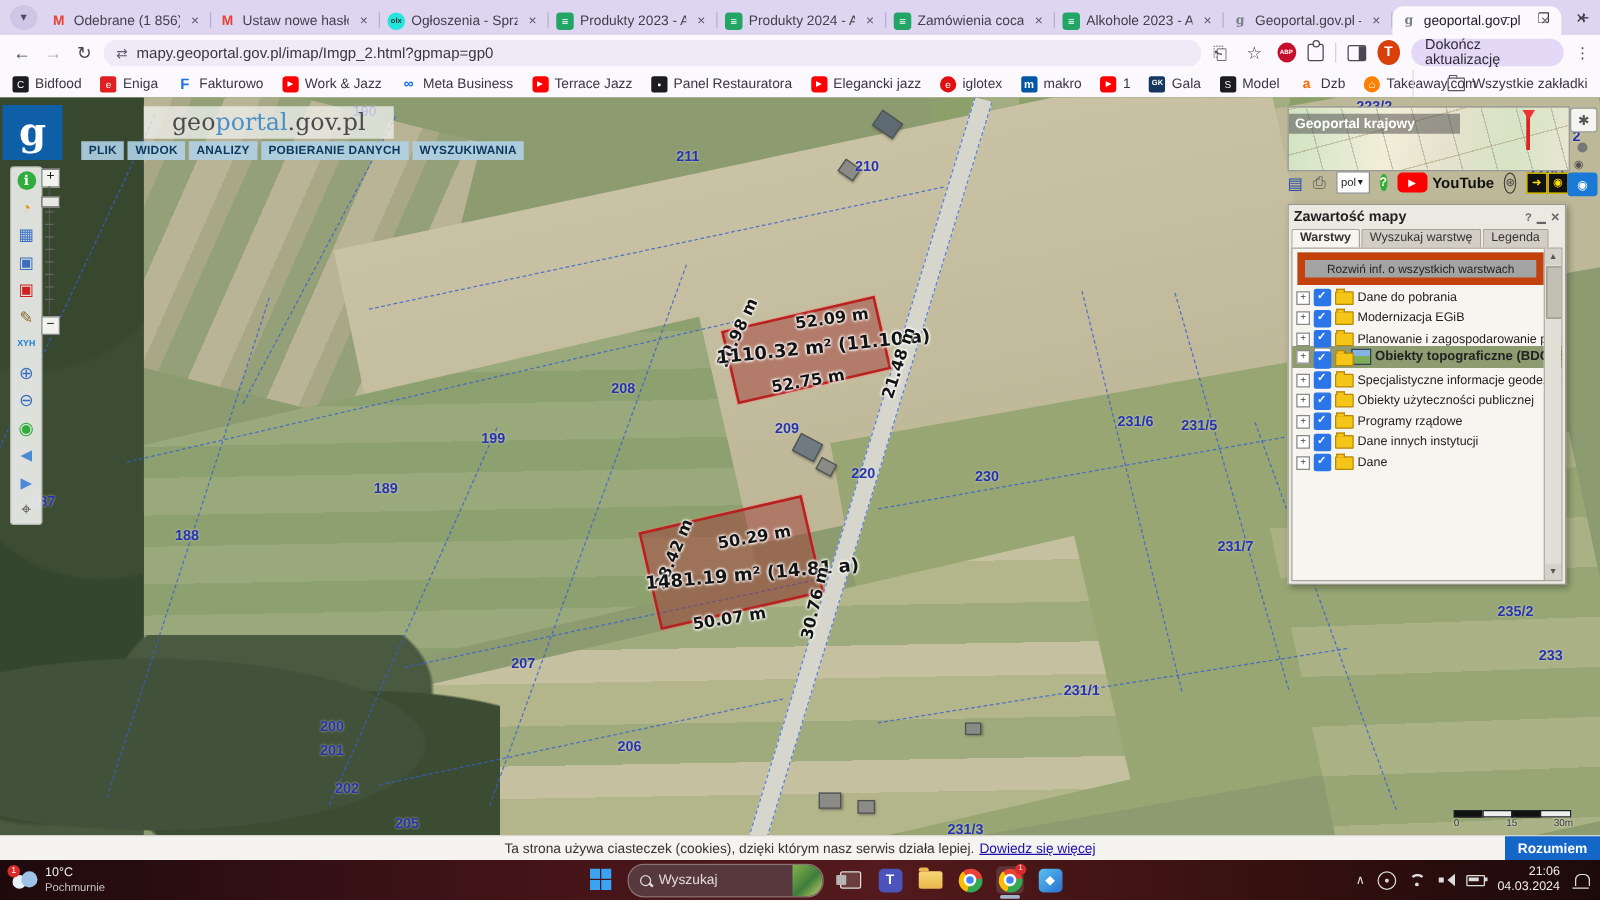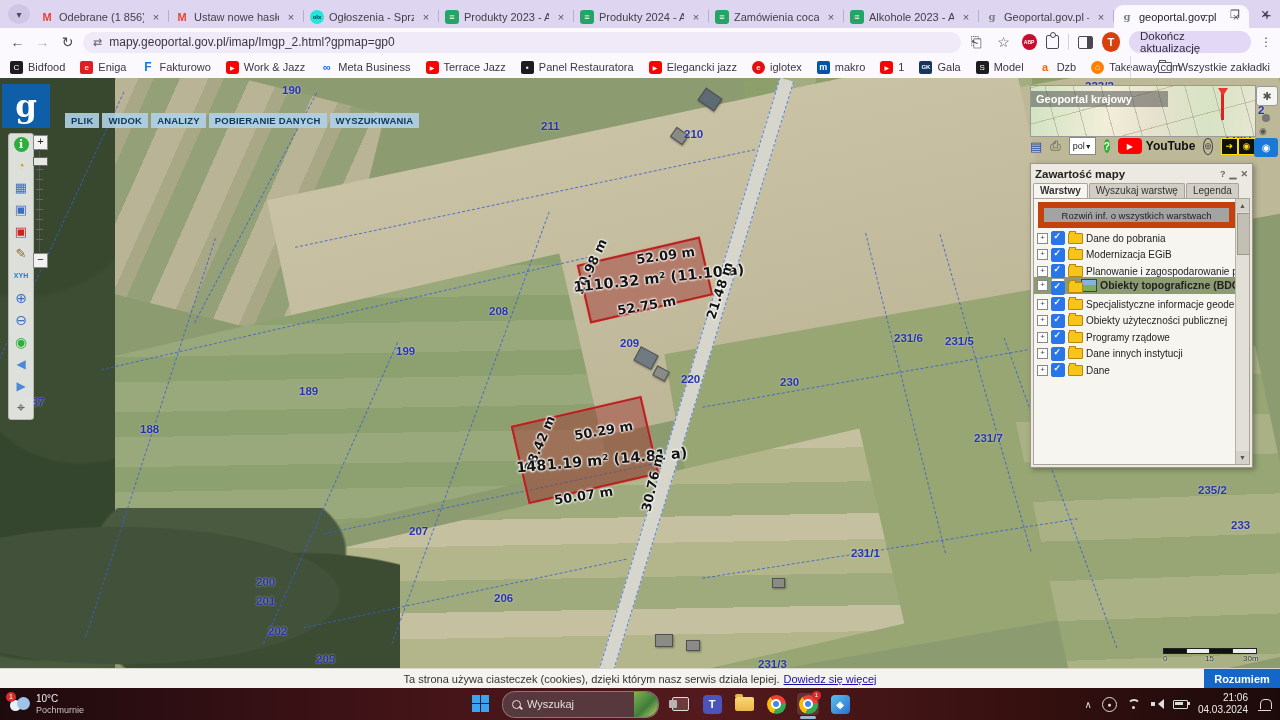--- a/index.html
+++ b/index.html
@@ -392,21 +392,21 @@
 
     <div>
 
     <span class="plabel" style="left: 282px; top: 6px;">190</span>
         <span class="plabel" style="left: 1085px; top: 2px;">223/2</span>
         <span class="plabel" style="left: 541px; top: 42px;">211</span>
         <span class="plabel" style="left: 684px; top: 50px;">210</span>
         <span class="plabel" style="left: 1224px; top: 53px;">228/1</span>
         <span class="plabel" style="left: 1258px; top: 26px;">2</span>
         <span class="plabel" style="left: 489px; top: 227px;">208</span>
-        <span class="plabel" style="left: 396px; top: 267px;">199</span>
+        <span class="plabel" style="left: 385px; top: 267px;">199</span>
         <span class="plabel" style="left: 620px; top: 259px;">209</span>
         <span class="plabel" style="left: 681px; top: 295px;">220</span>
         <span class="plabel" style="left: 760px; top: 298px; margin-left: 20px;">230</span>
         <span class="plabel" style="left: 894px; top: 254px;">231/6</span>
         <span class="plabel" style="left: 945px; top: 257px;">231/5</span>
         <span class="plabel" style="left: 299px; top: 307px;">189</span>
         <span class="plabel" style="left: 25px; top: 318px;">187</span>
         <span class="plabel" style="left: 140px; top: 345px;">188</span>
         <span class="plabel" style="left: 974px; top: 354px;">231/7</span>
         <span class="plabel" style="left: 409px; top: 447px;">207</span>
@@ -429,20 +429,25 @@
         <span class="meas" style="left: 617px; top: 220px; transform: rotate(-10deg);">52.75 m</span>
         <span class="meas" style="left: 690px; top: 205px; transform: rotate(-72deg);">21.48 m</span>
         <span class="meas" style="left: 574px; top: 345px; transform: rotate(-10deg);">50.29 m</span>
         <span class="meas" style="left: 510px; top: 358px; transform: rotate(-67deg);">28.42 m</span>
         <span class="meas area" style="left: 516px; top: 374px; transform: rotate(-5deg);">1481.19 m² (14.81 a)</span>
         <span class="meas" style="left: 554px; top: 410px; transform: rotate(-9deg);">50.07 m</span>
         <span class="meas" style="left: 623px; top: 397px; transform: rotate(-77deg);">30.76 m</span>
       </div>
 
     <div class="gp-logo">g</div>
+    <div class="gp-titlebar">
+      <span>geo</span>
+        <span class="blue">portal</span>
+        <span>.gov.pl</span>
+    </div>
     <div class="gp-menu">
 
     <span class="gp-menu-item">PLIK</span>
         <span class="gp-menu-item">WIDOK</span>
         <span class="gp-menu-item">ANALIZY</span>
         <span class="gp-menu-item">POBIERANIE DANYCH</span>
         <span class="gp-menu-item">WYSZUKIWANIA</span>
       </div>
 
     <div class="ltoolbar">

